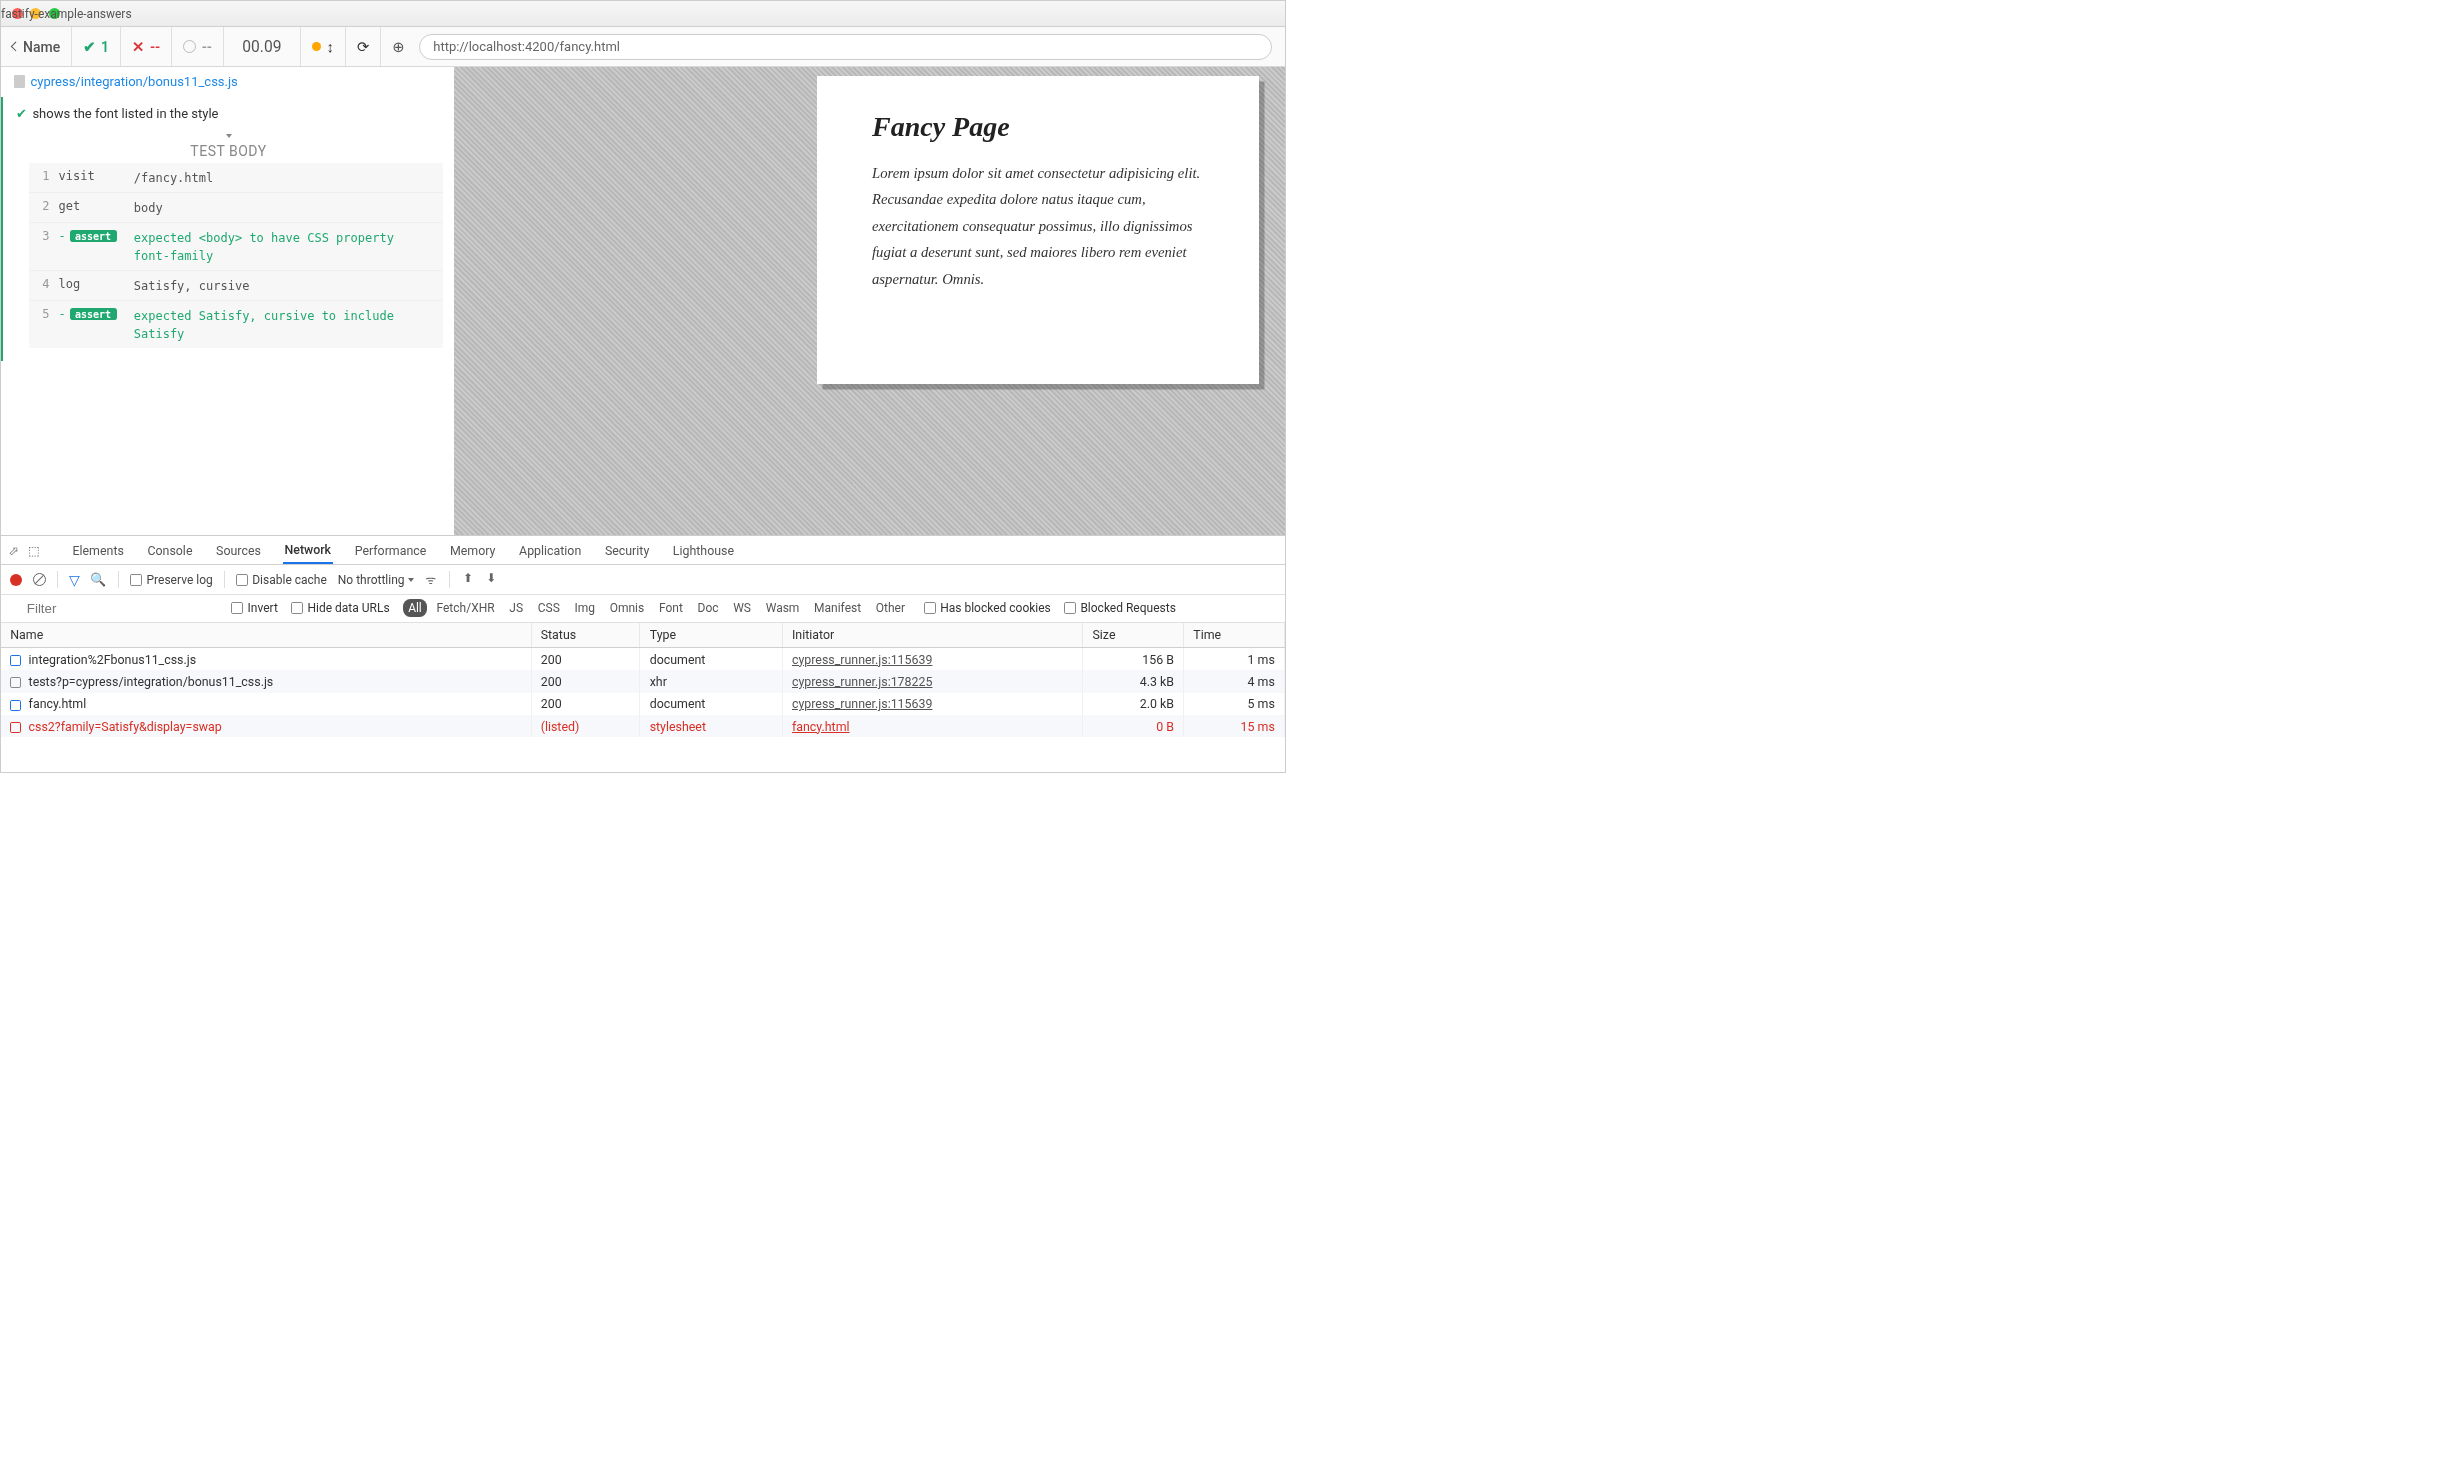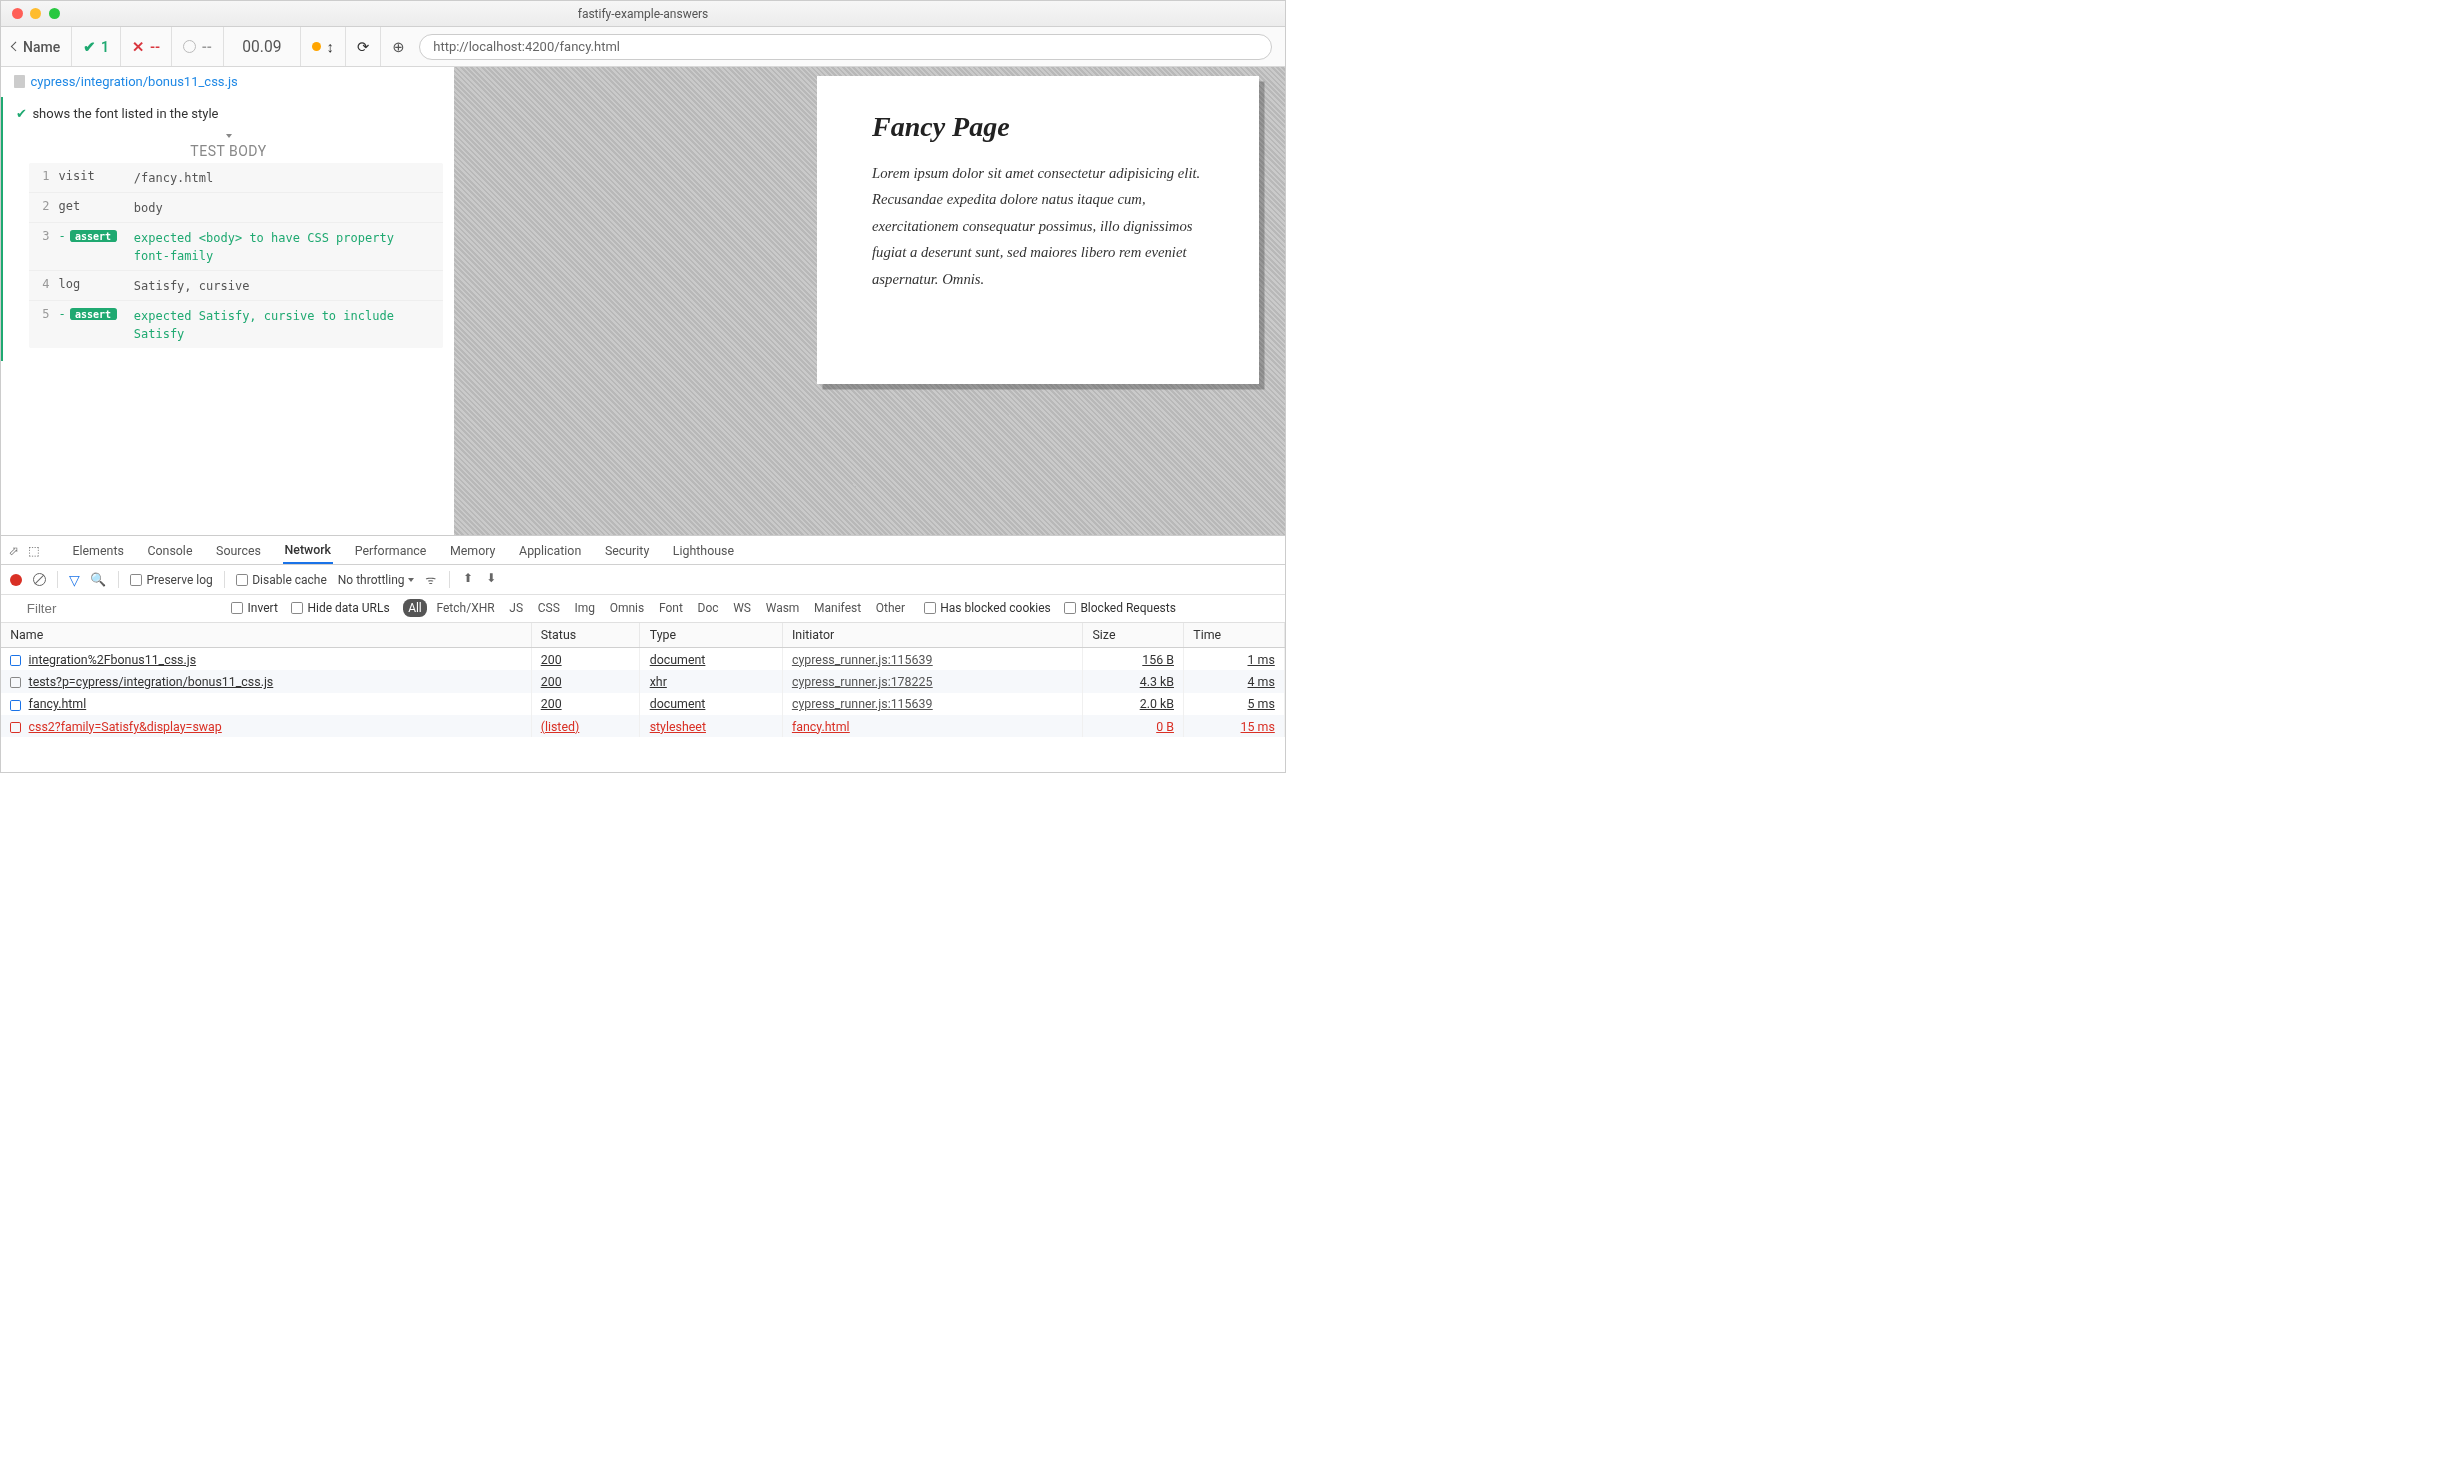--- a/index.html
+++ b/index.html
@@ -6,21 +6,21 @@
 body { font-family: -apple-system, BlinkMacSystemFont, "Segoe UI", Roboto, sans-serif; font-size: 12px; color: #333; background: #fff; overflow: hidden; }
 .window { width: 1286px; height: 773px; display: flex; flex-direction: column; border: 0.9px solid #ccc; }
 
 
 .titlebar { height: 26px; background: linear-gradient(#f6f6f6,#ececec); border-bottom: 0.9px solid #d0d0d0; display: flex; align-items: center; position: relative; }
 .traffic { display: flex; gap: 7.4px; padding-left: 11px; }
 .tdot { width: 11px; height: 11px; border-radius: 50%; }
 .tdot.red { background: #ff5f57; }
 .tdot.yellow { background: #febc2e; }
 .tdot.green { background: #28c840; }
-.titlebar-title { position: absolute; left: 0; right: 0; text-align: center; font-size: 12px; color: #555; }
+.titlebar-title { position: absolute; left: 0; right: 0; text-align: left; font-size: 12px; color: #555; }
 
 
 .toolbar { height: 40px; display: flex; align-items: center; border-bottom: 0.9px solid #d8d8d8; background: #fafafa; }
 .tool-group { display: flex; align-items: center; height: 100%; border-right: 0.9px solid #e0e0e0; padding: 0 11px; gap: 5.5px; }
 .tool-group:last-child { border-right: none; }
 .back-link { color: #555; font-weight: 500; font-size: 14px; display: flex; align-items: center; gap: 3.7px; cursor: pointer; }
 .chev-left { width: 7.4px; height: 7.4px; border-left: 1.8px solid #555; border-bottom: 1.8px solid #555; transform: rotate(45deg); }
 .stat { display: flex; align-items: center; gap: 5.5px; font-size: 14px; font-weight: 600; }
 .check-icon { color: #1fa971; font-size: 14.7px; }
 .x-icon { color: #d9363e; font-size: 14.7px; font-weight: bold; }
@@ -90,21 +90,21 @@
 .net-icons span { cursor: pointer; }
 
 .dt-filterbar { height: 28px; display: flex; align-items: center; gap: 13px; padding: 0 24px; border-bottom: 0.9px solid #e0e0e0; font-size: 12px; }
 .filter-input { border: none; outline: none; width: 193px; color: #666; padding: 3.7px 1.8px; }
 .type-chip { color: #555; cursor: pointer; padding: 1.8px 5.5px; }
 .type-chip.active { background: #555; color: #fff; border-radius: 7.4px; }
 
 .dt-table { flex: 1; overflow: auto; font-size: 12.4px; }
 .dt-table table { width: 100%; border-collapse: collapse; }
 .dt-table th { text-align: left; font-weight: 400; padding: 4.6px 9.2px; border-bottom: 0.9px solid #d0d0d0; border-right: 0.9px solid #e8e8e8; background: #fafafa; color: #333; }
-.dt-table td { padding: 3.7px 9.2px; border-right: 0.9px solid #f0f0f0; text-decoration: underline; }
+.dt-table td { padding: 3.7px 9.2px; border-right: 0.9px solid #f0f0f0; }
 .dt-table tr:nth-child(even) td { background: #f6f8fb; }
 .dt-table tr.failed td { color: #d93025; }
 .dt-table tr.failed .initiator { color: #d93025; text-decoration: underline; }
 .initiator { color: #555; text-decoration: underline; cursor: pointer; }
 .row-icon { display: inline-block; width: 11px; height: 11px; border: 0.9px solid #888; border-radius: 1.8px; margin-right: 7.4px; vertical-align: middle; }
 .row-icon.doc { border-color: #1a73e8; }
 .row-icon.other { border-color: #888; }
 .row-icon.fail { border-color: #d93025; }
 .num-cell { text-align: right; }
 </style>

